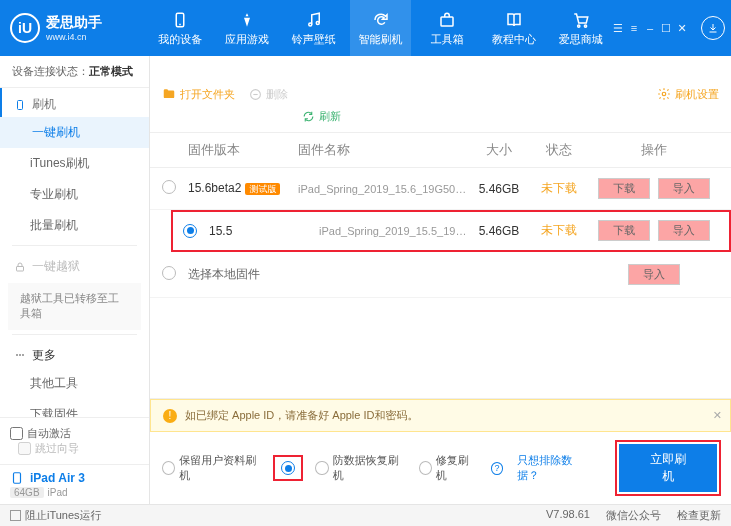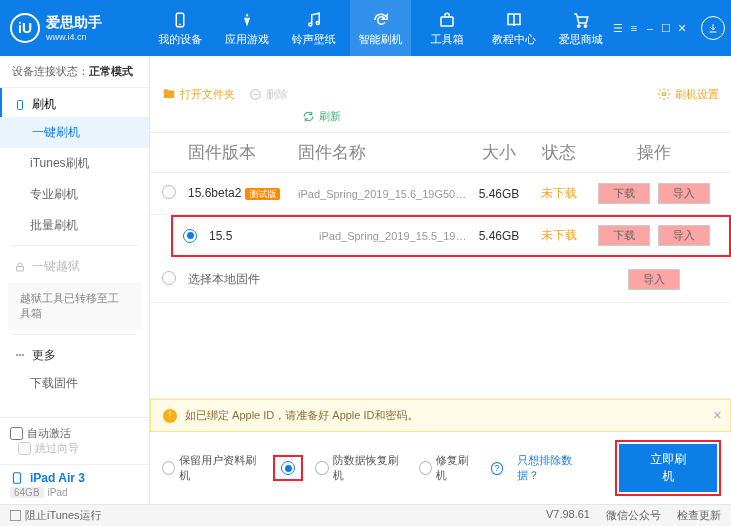--- a/index.html
+++ b/index.html
@@ -18,42 +18,42 @@
 .tb-right { display: flex; align-items: center; padding-right: 6px; gap: 2px; }
 .win-btn { width: 14px; height: 14px; font-size: 11px; display: flex; align-items: center; justify-content: center; cursor: pointer; opacity: .9; }
 .dl-circle { width: 24px; height: 24px; border: 1.5px solid #fff; border-radius: 50%; display: flex; align-items: center; justify-content: center; margin-left: 10px; cursor: pointer; }
 
 .main { display: flex; height: calc(100% - 56px - 22px); }
 .sidebar { width: 150px; background: #fff; border-right: 1px solid #e5e5e5; display: flex; flex-direction: column; }
 .sb-status { padding: 8px 12px; font-size: 11px; color: #666; border-bottom: 1px solid #eee; }
 .sb-status b { color: #333; }
 .sb-list { flex: 1; overflow: auto; }
 .sb-group { padding: 8px 12px 4px; color: #333; border-left: 2px solid transparent; cursor: pointer; display: flex; align-items: center; gap: 6px; }
-.sb-group.blue { border-left-color: #0d7ee8; color: #000000; }
+.sb-group.blue { border-left-color: #0d7ee8; color: #737373; }
 .sb-sub { padding: 7px 12px 7px 30px; color: #666; cursor: pointer; }
 .sb-sub.active { background: #eaf4fd; color: #0d7ee8; border-left: 2px solid #0d7ee8; margin-left: -2px; padding-left: 32px; }
 .sb-div { height: 1px; background: #eee; margin: 4px 12px; }
 .sb-note { padding: 8px 12px; color: #888; font-size: 11px; background: #f9f9f9; margin: 4px 8px; line-height: 1.4; }
 .sb-bottom { border-top: 1px solid #eee; padding: 8px 10px; font-size: 11px; }
 .sb-chk { display: flex; align-items: center; gap: 4px; color: #666; }
 .sb-chk.light { color: #bbb; margin-left: 8px; }
 .device-box { border-top: 1px solid #eee; padding: 6px 10px; }
 .device-box .dn { color: #0d7ee8; font-size: 12px; font-weight: bold; }
 .device-box .meta { display: flex; gap: 4px; margin-top: 2px; color: #999; font-size: 10px; align-items: center; }
 .badge { background: #eee; padding: 0 4px; border-radius: 2px; }
 
 .content { flex: 1; display: flex; flex-direction: column; background: #fff; overflow: hidden; }
 .toolbar { display: flex; align-items: center; padding: 8px 12px; border-bottom: 1px solid #eee; gap: 14px; font-size: 11px; }
 .tb-btn { display: flex; align-items: center; gap: 4px; color: #666; cursor: pointer; }
 .tb-btn.orange { color: #f5a623; }
 .tb-btn.disabled { color: #ccc; }
 .tb-btn.green { color: #3cb371; margin-top: 45px; }
 .tb-spacer { flex: 1; }
 
-.table-head { display: flex; padding: 8px 12px; font-size: 17px; color: #888; border-bottom: 1px solid #eee; }
+.table-head { display: flex; padding: 8px 12px; font-size: 13px; color: #888; border-bottom: 1px solid #eee; }
 .col-radio { width: 26px; }
 .col-ver { width: 110px; }
 .col-name { flex: 1; }
 .col-size { width: 60px; text-align: center; }
 .col-status { width: 60px; text-align: center; }
 .col-ops { width: 130px; text-align: center; }
 
 .fw-row { display: flex; align-items: center; padding: 10px 12px; border-bottom: 1px solid #f3f3f3; font-size: 12px; }
 .fw-row.hl { outline: 2px solid #e23; outline-offset: -2px; margin-left: 21px; }
 .radio { width: 14px; height: 14px; border: 1.5px solid #bbb; border-radius: 50%; display: inline-flex; align-items: center; justify-content: center; }
@@ -205,20 +205,21 @@
       <div class="sb-group">
         <span>
             <svg width="12" height="12" viewBox="0 0 24 24" fill="#888">
               <circle cx="6" cy="12" r="2"></circle>
               <circle cx="12" cy="12" r="2"></circle>
               <circle cx="18" cy="12" r="2"></circle>
             </svg>
           </span>
         <span>更多</span>
       </div>
+      <div class="sb-sub">其他工具</div>
       <div class="sb-sub">下载固件</div>
 
     </div>
     <div class="sb-bottom">
       <label class="sb-chk">
           <input type="checkbox" style=""> 
           <span>自动激活</span>
         </label>
       <span class="sb-chk light">
           <input type="checkbox" disabled="" style=""> 

